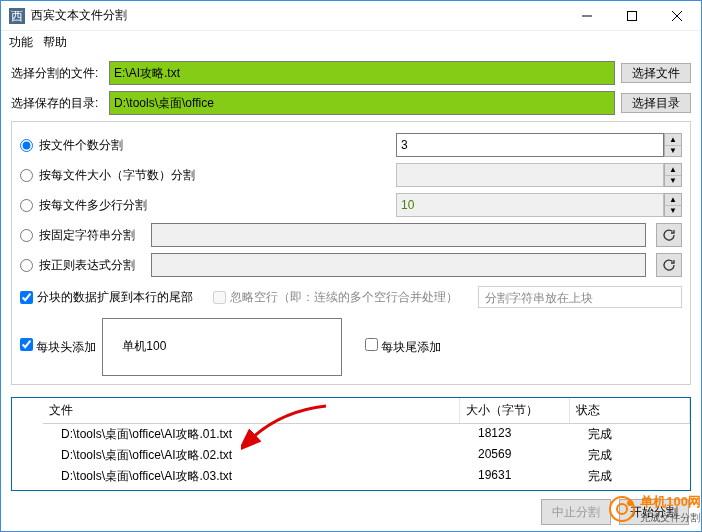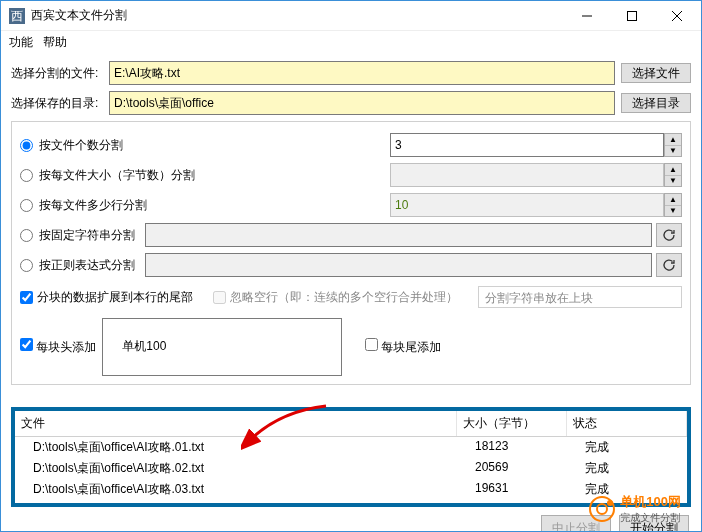--- a/index.html
+++ b/index.html
@@ -6,55 +6,55 @@
 body { background: #fff; width: 702px; height: 532px; border: 1px solid #3a8fd8; position: relative; }
 .titlebar { height: 30px; background: #fff; display: flex; align-items: center; padding: 0 2px 0 8px; border-bottom: 1px solid #eee; }
 .titlebar .app-icon { width: 16px; height: 16px; margin-right: 6px; display:inline-flex; align-items:center; justify-content:center; }
 .titlebar .title { flex: 1; }
 .titlebar .winbtn { width: 45px; height: 29px; display: flex; align-items: center; justify-content: center; }
 .titlebar .winbtn.close { color: #000; }
 .menubar { padding: 2px 8px; display: flex; gap: 10px; height: 22px; align-items: center; }
 .content { padding: 8px 10px 0 10px; }
 .row { display: flex; align-items: center; margin-bottom: 6px; gap: 6px; }
 .label { width: 92px; white-space: nowrap; }
-.textfield { flex: 1; height: 24px; border: 1px solid #7a7a7a; padding: 2px 4px; background: #fef9c3; }
+.textfield { flex: 1; height: 24px; border: 1px solid #7a7a7a; padding: 2px 4px; background: #84cc16; }
 .textfield[disabled] { background: #f0f0f0; color: #888; }
 .btn { height: 20px; padding: 0 10px; border: 1px solid #adadad; background: #e1e1e1; cursor: pointer; }
 .panel { border: 1px solid #d0d0d0; padding: 8px 8px 8px 8px; margin-top: 2px; }
-.radio-row { display: flex; align-items: center; height: 30px; gap: 0; }
+.radio-row { display: flex; align-items: center; height: 30px; gap: 6px; }
 .radio-row .rlabel { width: 370px; display: flex; align-items: center; gap: 6px; }
 .radio-row .rlabel.wide { width: 125px; }
 .spinner-wrap { flex: 1; display: flex; align-items: center; position: relative; }
 .spinner { flex: 1; height: 24px; border: 1px solid #7a7a7a; padding: 2px 4px; }
 .spinner[disabled] { background: #f0f0f0; color: #4d7c0f; border-color:#c0c0c0;}
 .spin-btns { display:flex; flex-direction:column; border:1px solid #adadad; height:24px; }
 .spin-btns span{ width:16px; flex:1; display:flex; align-items:center; justify-content:center; font-size:8px; background:#e1e1e1; border-bottom:1px solid #c0c0c0; }
 .spin-btns span:last-child{border-bottom:none;}
 .refresh-btn { width: 26px; height: 24px; border: 1px solid #adadad; background: #e1e1e1; display: flex; align-items: center; justify-content: center; margin-left:4px; }
 .chkrow { display: flex; align-items: center; gap: 20px; margin-top: 6px; }
 .chkrow label { display: flex; align-items: center; gap: 4px; }
 .disabled { color: #888; }
 .headtail { display: flex; align-items: stretch; gap: 10px; margin-top: 10px; }
 .headtail .left { display:flex; align-items:center; gap:6px; flex:0 0 335px;}
 .headtail textarea { width: 240px; height: 58px; border: 1px solid #7a7a7a; padding: 19px; resize: none; }
 .headtail .right { display:flex; align-items:center; gap:6px; }
-.grid-wrap { border: 4px solid #0369a1; margin-top: 22px; }
+.grid-wrap { border: 1px solid #0369a1; margin-top: 12px; padding-left: 31px; }
 .grid-head, .grid-row { display: flex; }
 .grid-head { border-bottom: 1px solid #d0d0d0; background: #fff; }
 .grid-head .cell { padding: 4px 6px; border-right: 1px solid #e5e5e5; }
 .grid-row .cell { padding: 2px 6px 2px 18px; }
 .c-file { flex: 1; }
 .c-size { width: 110px; }
 .c-status { width: 120px; }
 .grid-body { height: 66px; overflow: hidden; }
 .bottom-btns { display: flex; justify-content: flex-end; gap: 8px; padding: 8px 12px; }
 .bottom-btns .btn { height: 26px; width: 70px; }
 .bottom-btns .btn.disabled { color: #999; }
 .arrow-annot { position:absolute; left:240px; top:400px; pointer-events:none; }
-.watermark { position:absolute; right:20px; bottom:6px; display:flex; align-items:center; gap:4px; color:#ff7f00; font-weight:bold; pointer-events:none; }
+.watermark { position:absolute; right:0; bottom:6px; display:flex; align-items:center; gap:4px; color:#ff7f00; font-weight:bold; pointer-events:none; }
 .watermark svg{ }
 input[type=radio], input[type=checkbox]{ width:13px; height:13px; }
 </style>
 </head>
 <body>
 
 <div class="titlebar">
   <span class="app-icon">
     <svg width="16" height="16">
         <rect width="16" height="16" fill="#4a6a8a"></rect>

